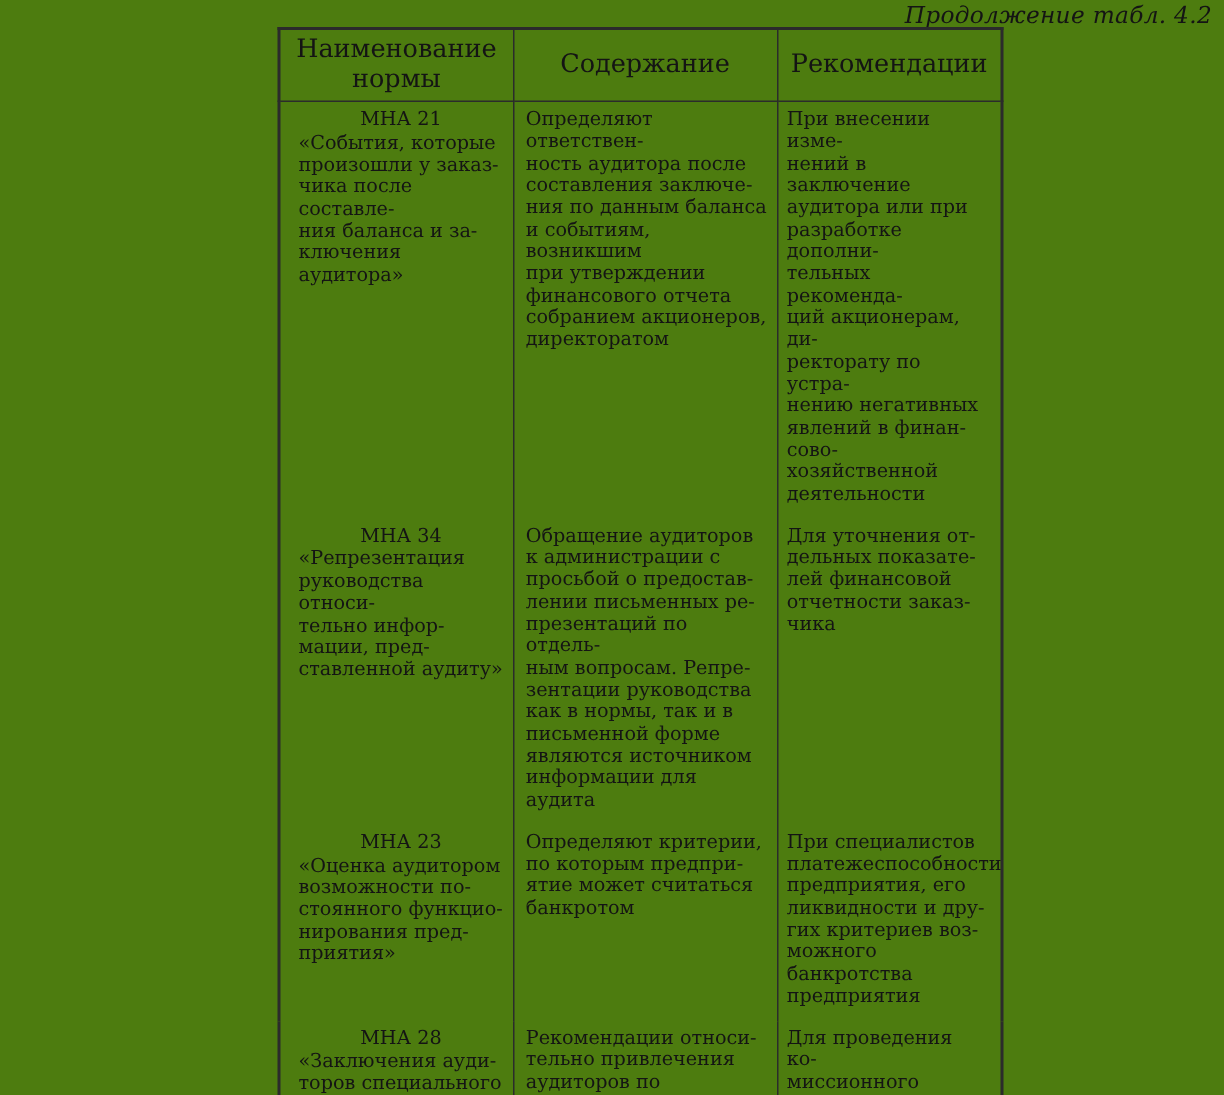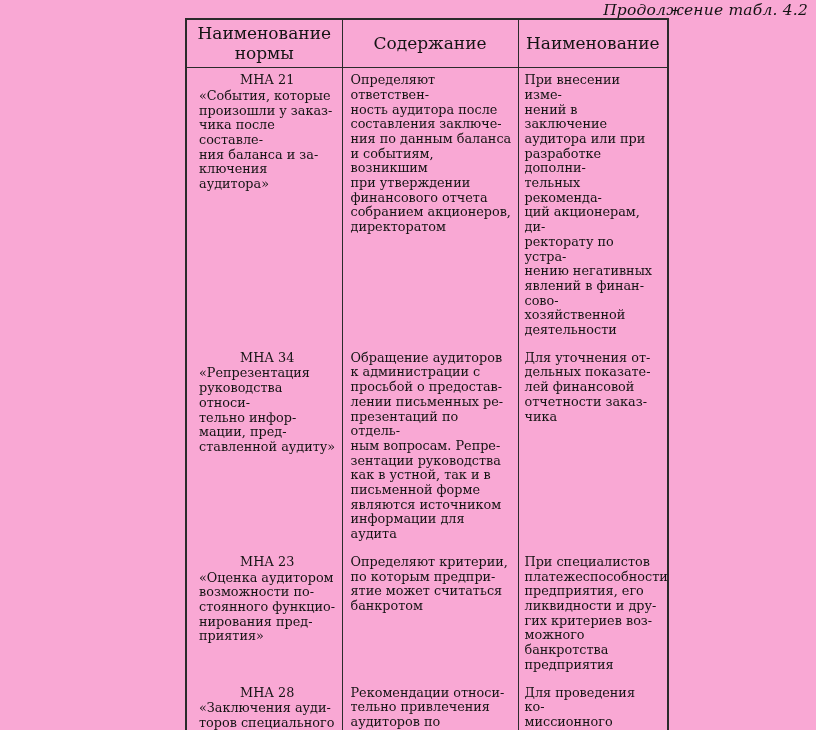--- a/index.html
+++ b/index.html
@@ -4,21 +4,21 @@
 <style>
   html, body {
     margin: 0;
     padding: 0;
     background: #fbfbf9;
   }
   .page {
     position: relative;
     width: 816px;
     height: 730px;
-    background: #f9a8d4;
+    background: #4d7c0f;
     font-family: "DejaVu Serif", "Liberation Serif", serif;
     color: #141414;
     overflow: hidden;
   }
   .caption {
     position: absolute;
     top: 1px;
     right: 8px;
     font-style: italic;
     font-size: 15.5px;
@@ -78,21 +78,21 @@
   <table class="norms">
     <colgroup>
       <col class="c1">
         <col class="c2">
         <col class="c3">
     </colgroup>
     <thead>
       <tr>
         <th>Наименование нормы</th>
         <th>Содержание</th>
-        <th>Наименование</th>
+        <th>Рекомендации</th>
       </tr>
     </thead>
     <tbody>
       <tr class="r0">
         <td class="c-name">
           <div class="code">МНА 21</div>
           <div class="nm">«События, которые
 произошли у заказ-
 чика после составле-
 ния баланса и за-
@@ -133,21 +133,21 @@
 ставленной аудиту»</div>
         </td>
         <td class="c-content">
           <div class="txt">Обращение аудиторов
 к администрации с
 просьбой о предостав-
 лении письменных ре-
 презентаций по отдель-
 ным вопросам. Репре-
 зентации руководства
-как в устной, так и в
+как в нормы, так и в
 письменной форме
 являются источником
 информации для аудита</div>
         </td>
         <td class="c-usage">
           <div class="txt">Для уточнения от-
 дельных показате-
 лей финансовой
 отчетности заказ-
 чика</div>

